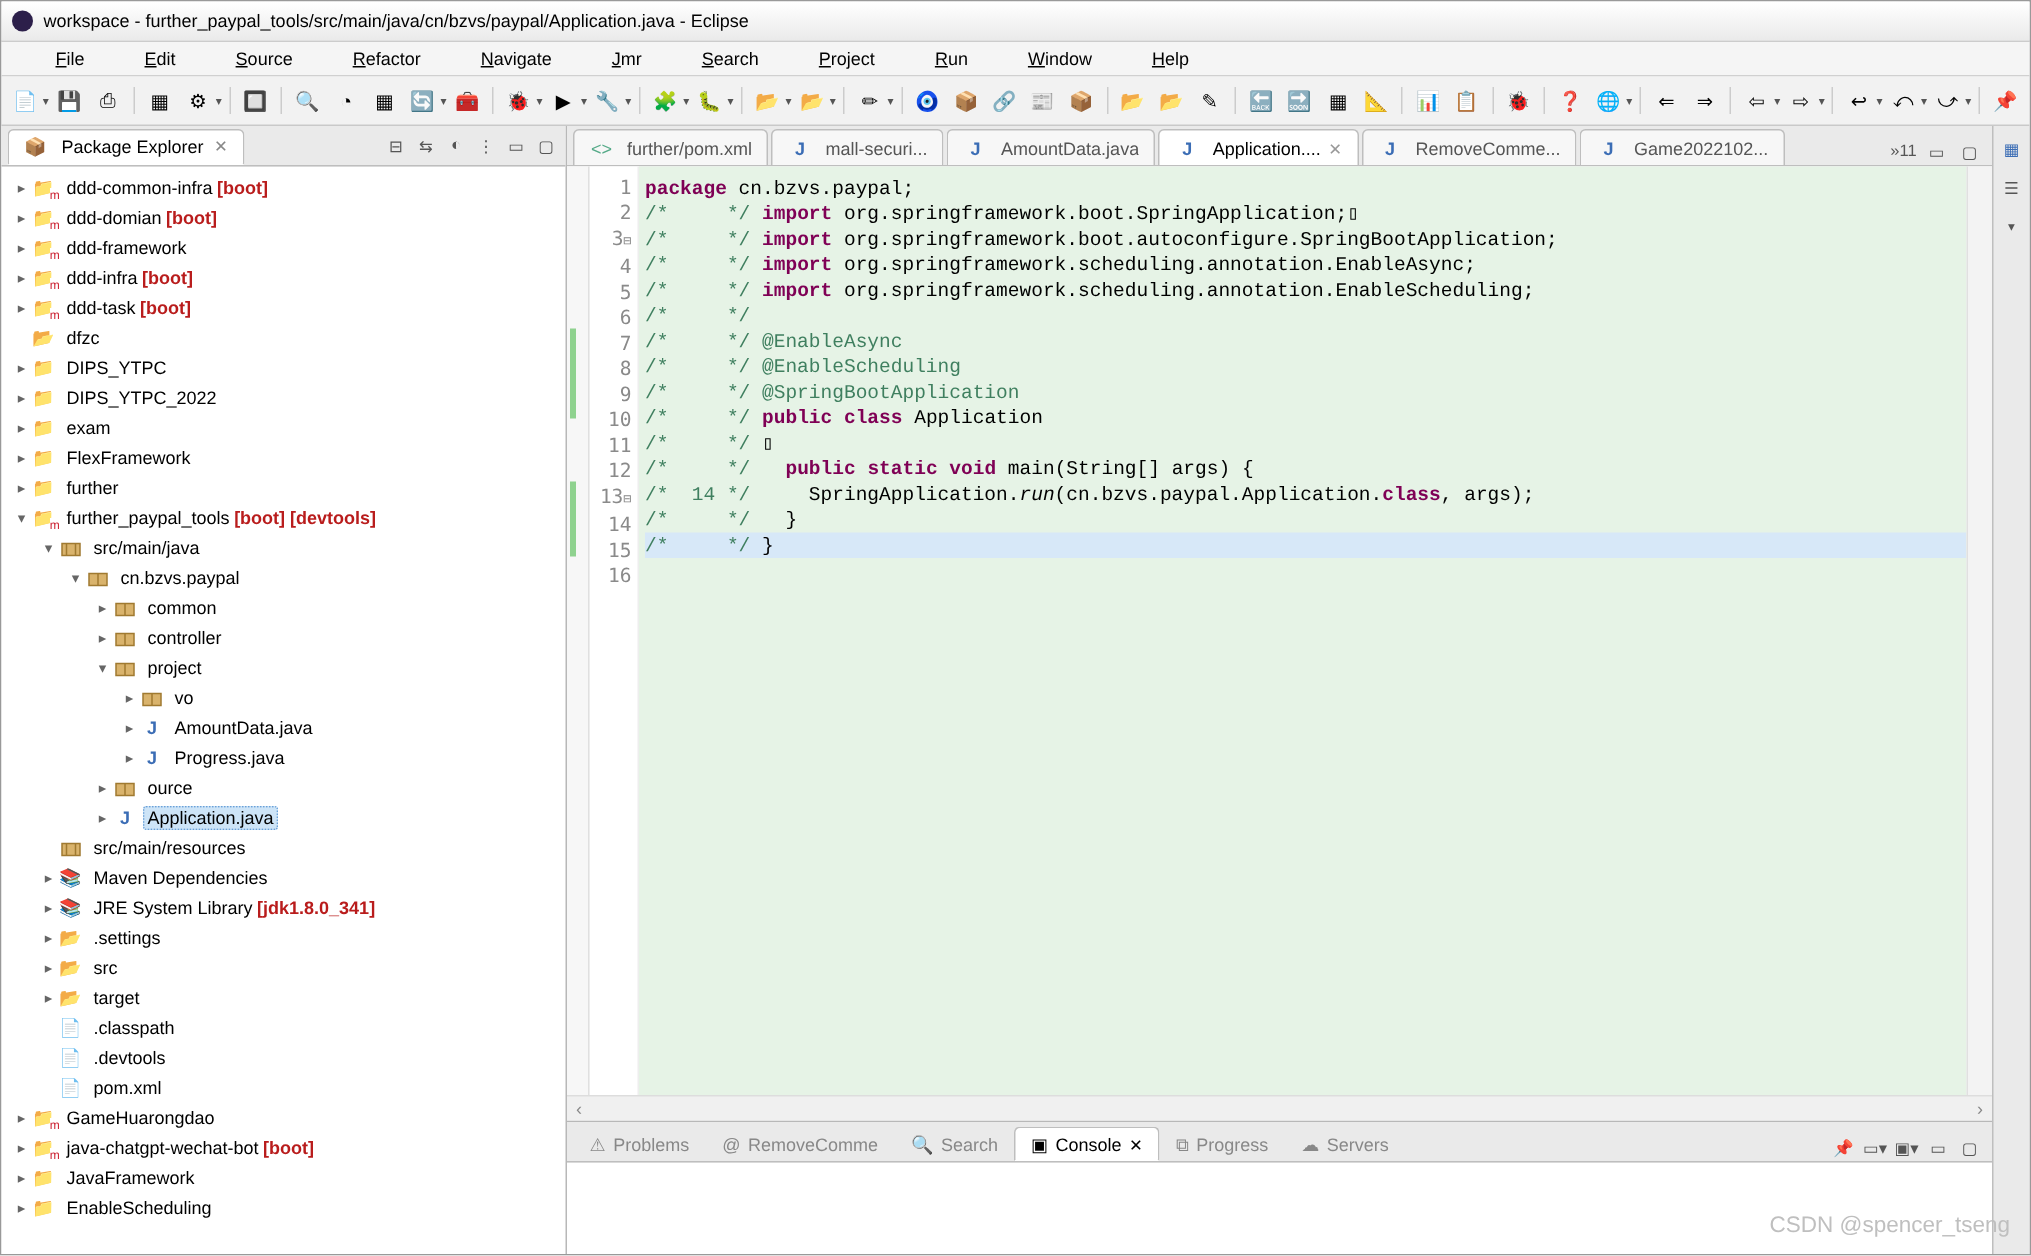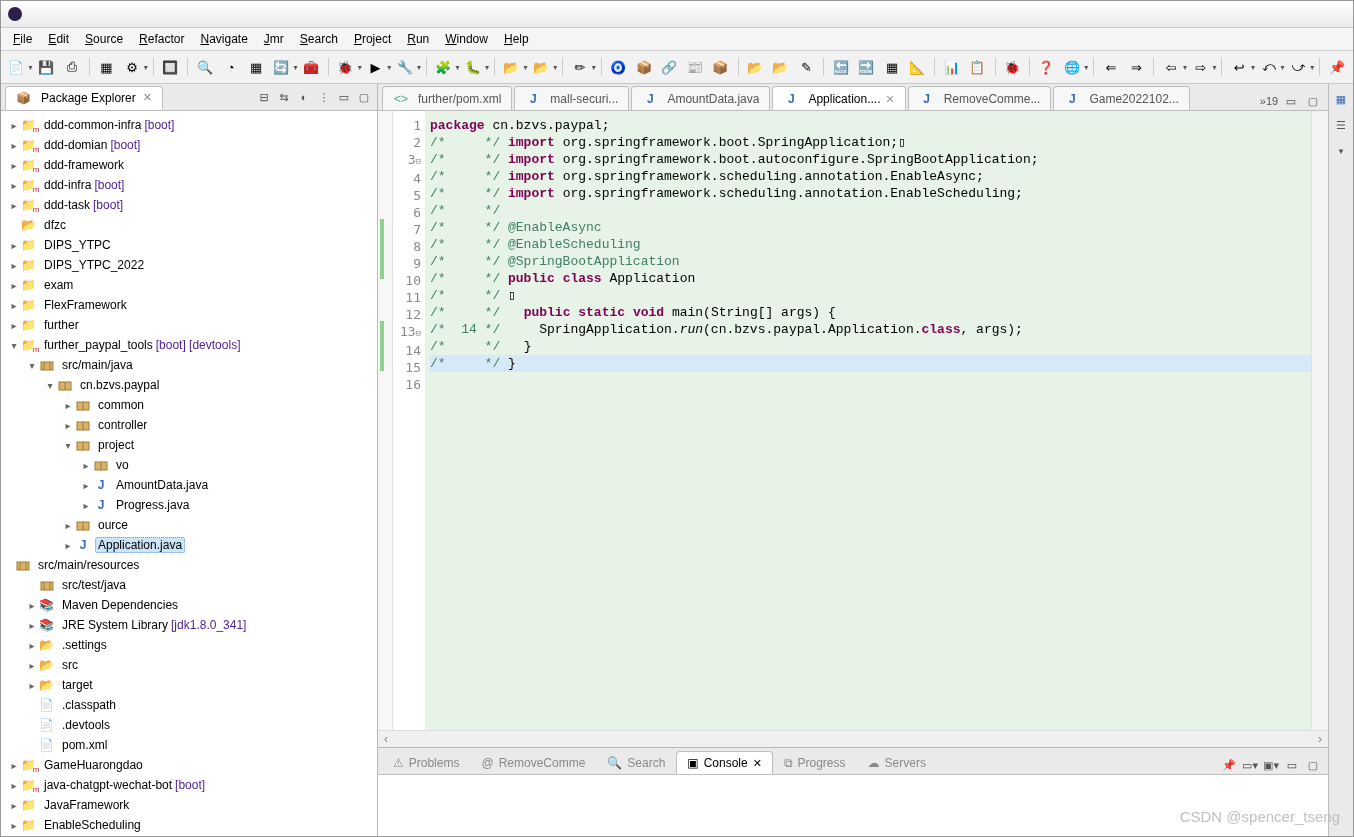--- a/index.html
+++ b/index.html
@@ -2,40 +2,40 @@
 <html><head>
 <meta charset="utf-8">
 <style>
 html,body{margin:0;padding:0;height:100%;font-family:"Segoe UI",Tahoma,Arial,sans-serif;font-size:12px;color:#000;background:#f0f0f0;user-select:none;}
 .window{display:flex;flex-direction:column;height:837px;width:1354px;background:#fff;border:1px solid #999;box-sizing:border-box;}
 .titlebar{height:26px;background:linear-gradient(#fff,#eaeaea);display:flex;align-items:center;padding:0 6px;border-bottom:1px solid #ccc;}
 .titlebar img,.titlebar .ticon{width:16px;height:16px;margin-right:6px;}
 .ticon{display:inline-flex;align-items:center;justify-content:center;font-size:11px;}
 .eclipse-icon{background:#2c1f4a;border-radius:50%;width:14px;height:14px;}
 .menubar{height:22px;display:flex;align-items:center;padding:0 4px;border-bottom:1px solid #d0d0d0;background:#f5f5f5;}
-.menuitem{padding:2px 8px;cursor:default;}
+.menuitem{padding:2px 8px;cursor:default;margin-left:24px;}
 .menuitem u{text-decoration:underline;}
 .toolbar{height:28px;display:flex;align-items:center;padding:2px 4px;border-bottom:1px solid #c9c9c9;background:#f2f2f2;gap:2px;overflow:hidden;}
 .tbtn{width:22px;height:22px;display:inline-flex;align-items:center;justify-content:center;border:1px solid transparent;border-radius:3px;font-size:13px;cursor:default;}
 .tsep{width:1px;height:18px;background:#ccc;margin:0 3px;}
 .tdrop{font-size:8px;color:#555;margin-left:-2px;}
 .body{flex:1;display:flex;min-height:0;}
 .package-explorer{width:376px;display:flex;flex-direction:column;border-right:1px solid #b8b8b8;background:#fff;}
 .view-tabbar{height:26px;display:flex;align-items:center;background:#eaeaea;border-bottom:1px solid #bebebe;padding-left:4px;position:relative;}
 .view-tab{display:flex;align-items:center;gap:5px;padding:3px 10px;background:#fff;border:1px solid #bebebe;border-bottom:1px solid #fff;border-radius:4px 4px 0 0;margin-bottom:-1px;}
 .view-tab .vx{color:#888;font-size:11px;margin-left:2px;}
 .view-toolbar{margin-left:auto;display:flex;gap:2px;padding-right:4px;}
 .vbtn{width:18px;height:18px;display:inline-flex;align-items:center;justify-content:center;font-size:11px;color:#555;}
 .tree{flex:1;overflow:auto;padding:4px 0;}
 .tnode{display:flex;align-items:center;height:20px;white-space:nowrap;}
 .twister{width:14px;text-align:center;color:#666;font-size:10px;cursor:default;}
 .nicon{width:16px;height:16px;display:inline-flex;align-items:center;justify-content:center;margin-right:4px;font-size:12px;}
 .nlabel{padding:1px 3px;border-radius:2px;}
 .nlabel.sel{background:#cde4f7;border:1px dotted #6aa0d8;padding:0 2px;}
-.decor{color:#4c1d95;}
+.decor{color:#b91c1c;font-weight:bold;}
 .center{flex:1;display:flex;flex-direction:column;min-width:0;}
 .editor-area{flex:1;display:flex;flex-direction:column;min-height:0;border-bottom:1px solid #b8b8b8;}
 .editor-tabs{height:26px;display:flex;align-items:flex-end;background:#eaeaea;border-bottom:1px solid #bebebe;padding-left:4px;overflow:hidden;}
 .etab{display:flex;align-items:center;gap:5px;padding:4px 10px 3px;border:1px solid #bebebe;border-bottom:none;border-radius:4px 4px 0 0;background:#f7f7f7;margin-right:2px;color:#555;max-width:150px;}
 .etab.active{background:#fff;color:#000;}
 .etab .elabel{overflow:hidden;text-overflow:ellipsis;white-space:nowrap;}
 .etab .ex{color:#999;font-size:11px;}
 .editor-tb-right{margin-left:auto;display:flex;align-items:center;gap:4px;padding-right:6px;color:#666;}
 .edview{flex:1;display:flex;min-height:0;background:#fff;}
 .ed-marker{width:14px;background:#f7f7f7;border-right:1px solid #e0e0e0;position:relative;}
@@ -61,20 +61,21 @@
 svg{display:block;}
 </style>
 </head>
 <body>
 
 <div class="window">
   <div class="titlebar">
     <span class="ticon">
         <span class="eclipse-icon"></span>
       </span>
+    <span>workspace - further_paypal_tools/src/main/java/cn/bzvs/paypal/Application.java - Eclipse</span>
   </div>
 
   <div class="menubar" id="menubar">
       <span class="menuitem"><u>F</u>ile</span>
       <span class="menuitem"><u>E</u>dit</span>
       <span class="menuitem"><u>S</u>ource</span>
       <span class="menuitem"><u>R</u>efactor</span>
       <span class="menuitem"><u>N</u>avigate</span>
       <span class="menuitem"><u>J</u>mr</span>
       <span class="menuitem"><u>S</u>earch</span>
@@ -345,41 +346,30 @@
             </span>
             <span class="nlabel">ource</span>
           </div>
           <div class="tnode" style="padding-left: 60px;">
             <span class="twister">▸</span>
             <span class="nicon">
               <span style="color:#3b6db5;font-weight:bold;">J</span>
             </span>
             <span class="nlabel sel">Application.java</span>
           </div>
-          <div class="tnode" style="">
+          <div class="tnode" style="padding-left: 24px;">
             <span class="twister"></span>
             <span class="nicon">
               <svg width="14" height="12">
                 <rect x="1" y="3" width="12" height="8" fill="#d9b36c" stroke="#a07a30"></rect>
                 <line x1="4" y1="3" x2="4" y2="11" stroke="#a07a30"></line>
                 <line x1="10" y1="3" x2="10" y2="11" stroke="#a07a30"></line>
               </svg>
             </span>
             <span class="nlabel">src/main/resources</span>
-          </div>
-          <div class="tnode" style="padding-left: 24px;">
-            <span class="twister"></span>
-            <span class="nicon">
-              <svg width="14" height="12">
-                <rect x="1" y="3" width="12" height="8" fill="#d9b36c" stroke="#a07a30"></rect>
-                <line x1="4" y1="3" x2="4" y2="11" stroke="#a07a30"></line>
-                <line x1="10" y1="3" x2="10" y2="11" stroke="#a07a30"></line>
-              </svg>
-            </span>
-            <span class="nlabel">src/test/java</span>
           </div>
           <div class="tnode" style="padding-left: 24px;">
             <span class="twister">▸</span>
             <span class="nicon">📚</span>
             <span class="nlabel">Maven Dependencies</span>
           </div>
           <div class="tnode" style="padding-left: 24px;">
             <span class="twister">▸</span>
             <span class="nicon">📚</span>
             <span class="nlabel">JRE System Library </span>
@@ -478,21 +468,21 @@
               </span>
               <span class="elabel">RemoveComme...</span>
             </div>
             <div class="etab">
               <span class="nicon">
                 <span style="color:#3b6db5;font-weight:bold;">J</span>
               </span>
               <span class="elabel">Game2022102...</span>
             </div>
             <div class="editor-tb-right">
-              <span class="vbtn">»19</span>
+              <span class="vbtn">»11</span>
               <span class="vbtn">▭</span>
               <span class="vbtn">▢</span>
             </div>
           </div>
         <div class="edview">
           <div class="ed-marker">
             <div class="greenbar" style="top:108px;height:60px;"></div>
             <div class="greenbar" style="top:210px;height:50px;"></div>
           </div>
           <div class="gutter" id="gutter">

